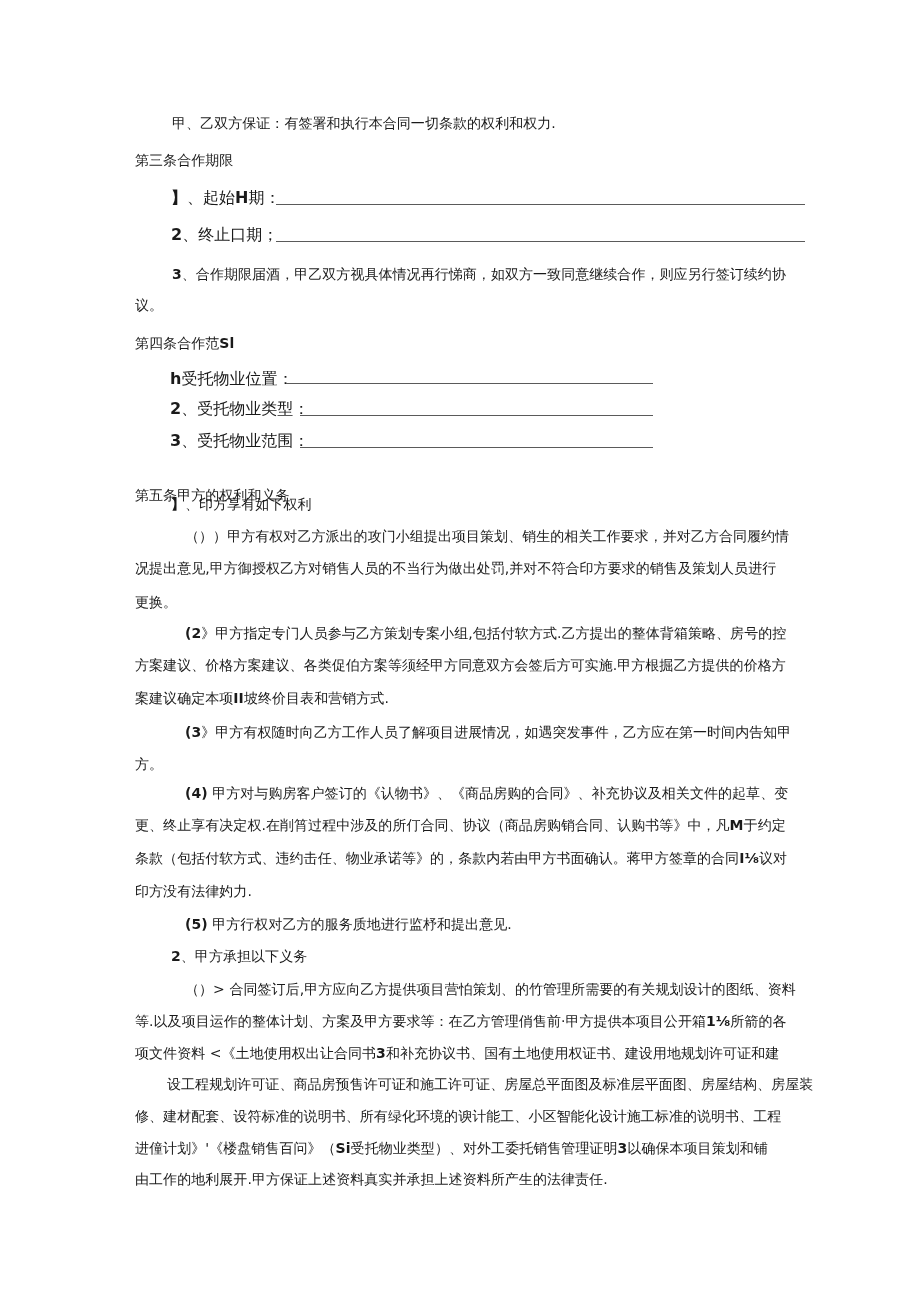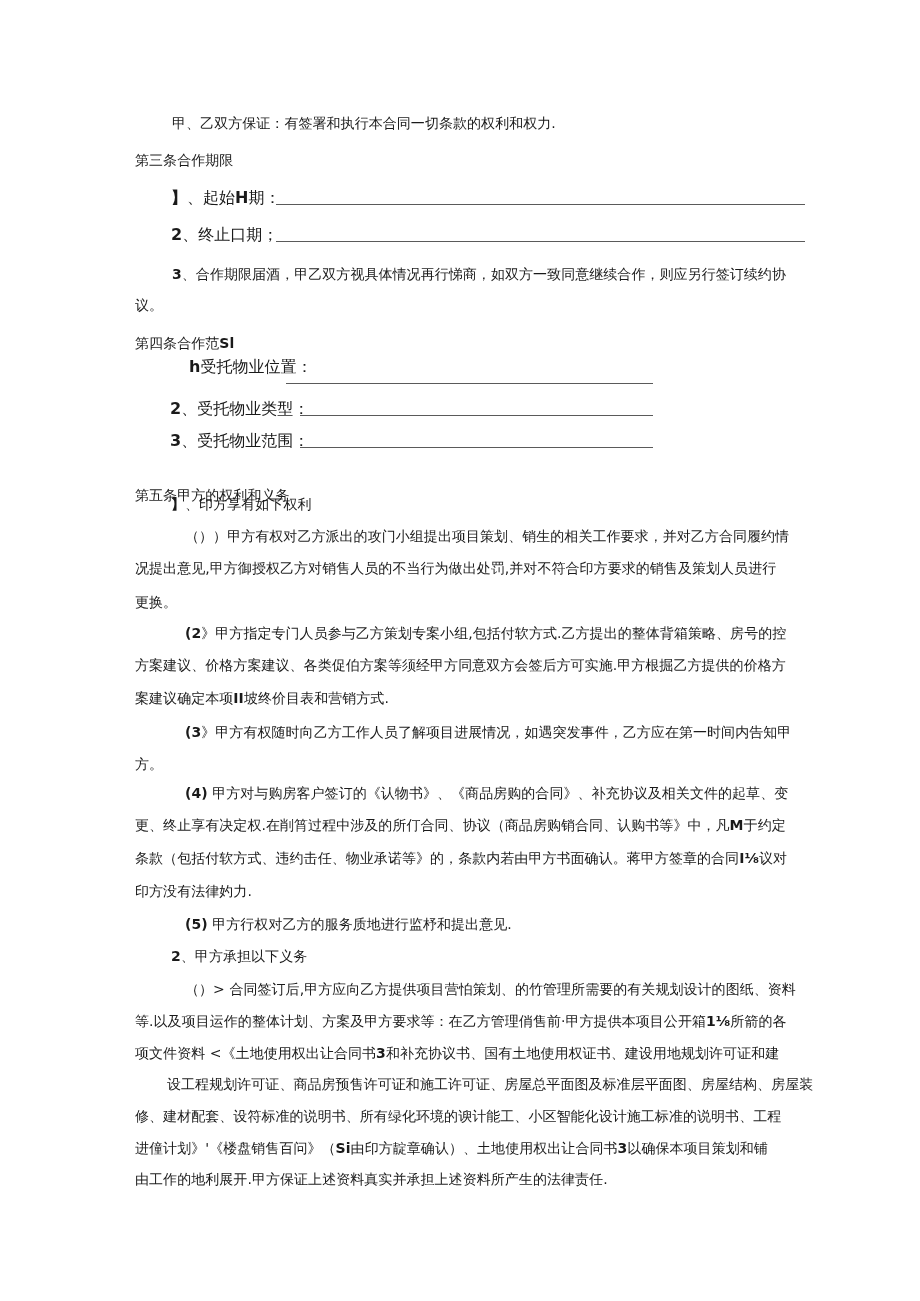--- a/index.html
+++ b/index.html
@@ -34,21 +34,21 @@
   <div class="uline" style="top:204px;left:141px;width:529px;"></div>
 
   <div class="field" style="top:225px;left:36px;"><span class="b">2</span><span>、终止口期；</span></div>
   <div class="uline" style="top:241px;left:141px;width:529px;"></div>
 
   <div class="line" style="top:264px;left:37px;"><span class="b">3</span><span>、合作期限届酒，甲乙双方视具体情况再行悌商，如双方一致同意继续合作，则应另行签订续约协</span></div>
   <div class="line" style="top:295px;">议。</div>
 
   <div class="line" style="top:333px;"><span>第四条合作范</span><span class="b">Sl</span></div>
 
-  <div class="field" style="top:357px;left:35px;margin-left:19px;"><span class="b">h</span><span>受托物业位置：</span></div>
+  <div class="field" style="top:369px;left:35px;"><span class="b">h</span><span>受托物业位置：</span></div>
   <div class="uline" style="top:383px;left:151px;width:367px;"></div>
 
   <div class="field" style="top:399px;left:35px;"><span class="b">2</span><span>、受托物业类型：</span></div>
   <div class="uline" style="top:415px;left:165px;width:353px;"></div>
 
   <div class="field" style="top:431px;left:35px;"><span class="b">3</span><span>、受托物业范围：</span></div>
   <div class="uline" style="top:447px;left:165px;width:353px;"></div>
 
   <div class="line" style="top:461px;margin-top:24px;">第五条甲方的权利和义务</div>
 
@@ -72,16 +72,16 @@
 
   <div class="line" style="top:914px;left:50px;"><span class="b">(5)</span><span> 甲方行权对乙方的服务质地进行监杼和提出意见.</span></div>
 
   <div class="line" style="top:946px;left:36px;"><span class="b">2</span><span>、甲方承担以下义务</span></div>
 
   <div class="line" style="top:979px;left:50px;">（）&gt; 合同签订后,甲方应向乙方提供项目营怕策划、的竹管理所需要的有关规划设计的图纸、资料</div>
   <div class="line" style="top:1011px;"><span>等.以及项目运作的整体计划、方案及甲方要求等：在乙方管理俏售前·甲方提供本项目公开箱</span><span class="b">1⅛</span><span>所箭的各</span></div>
   <div class="line" style="top:1043px;"><span>项文件资料 &lt;《土地使用权出让合同书</span><span class="b">3</span><span>和补充协议书、国有土地使用权证书、建设用地规划许可证和建</span></div>
   <div class="line" style="top:1074px;margin-left:32px;">设工程规划许可证、商品房预售许可证和施工许可证、房屋总平面图及标准层平面图、房屋结构、房屋装</div>
   <div class="line" style="top:1106px;">修、建材配套、设符标准的说明书、所有绿化环境的谀计能工、小区智能化设计施工标准的说明书、工程</div>
-  <div class="line" style="top:1138px;"><span>进僮计划》'《楼盘销售百问》（</span><span class="b">Si</span><span>由印方靛章确认）、土地使用权出让合同书</span><span class="b">3</span><span>以确保本项目策划和铺</span></div>
+  <div class="line" style="top:1138px;"><span>进僮计划》'《楼盘销售百问》（</span><span class="b">Si</span><span>受托物业类型）、对外工委托销售管理证明</span><span class="b">3</span><span>以确保本项目策划和铺</span></div>
   <div class="line" style="top:1169px;">由工作的地利展开.甲方保证上述资料真实并承担上述资料所产生的法律责任.</div>
 
 </div>
 
 </body></html>

